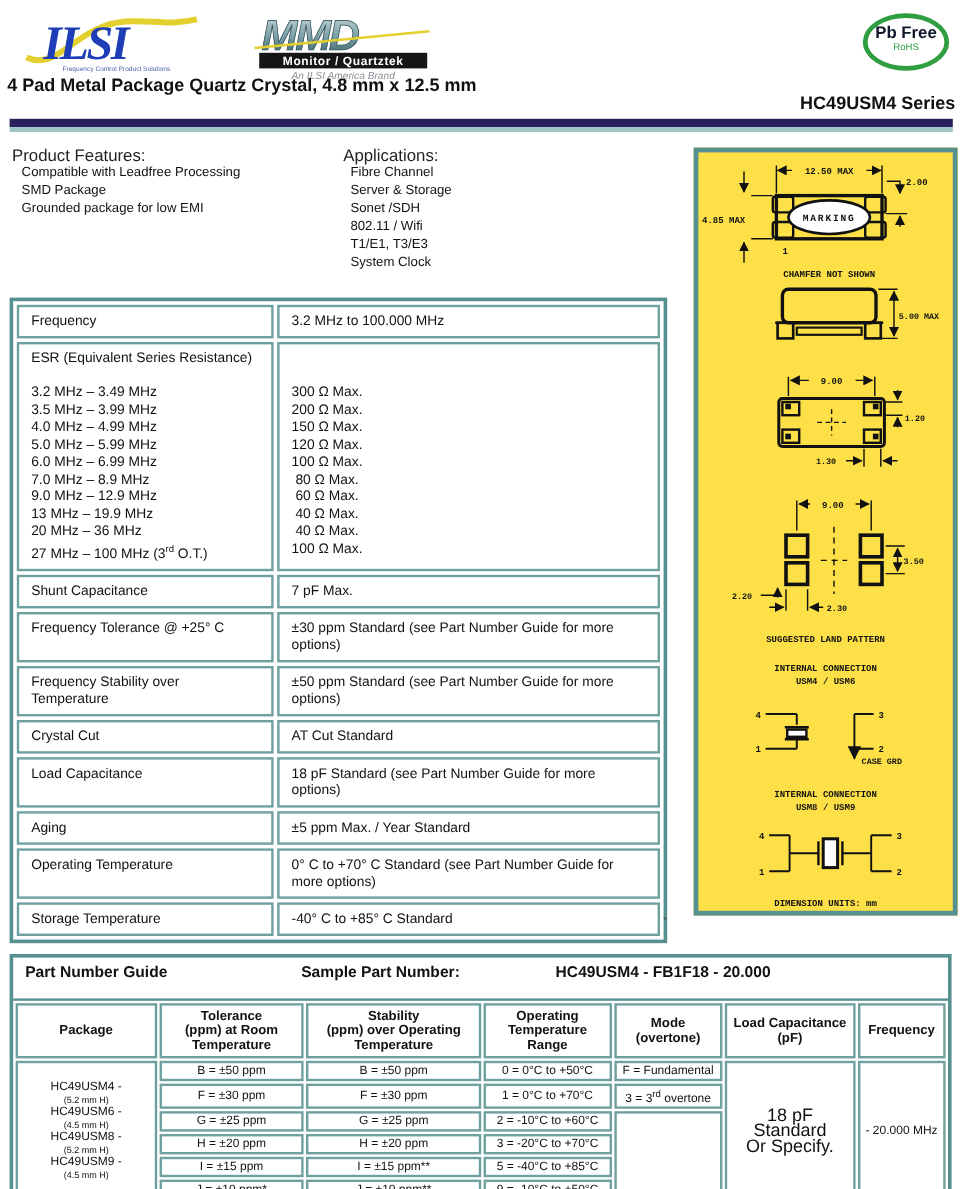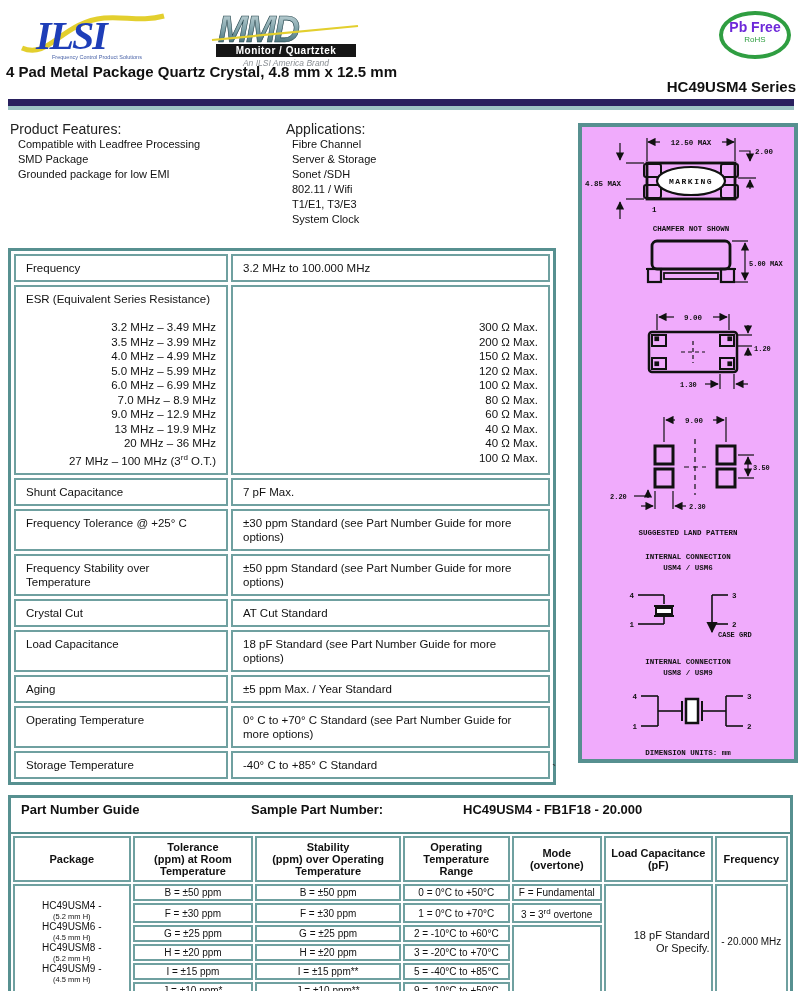--- a/index.html
+++ b/index.html
@@ -9,61 +9,61 @@
   .abs { position:absolute; }
 
   
   .title-left  { left:6px; top:63px; font-size:15px; font-weight:bold; }
   .title-right { right:6px; top:63px; font-size:15px; font-weight:bold;margin-top:15px; }
   .bar-navy { left:8px; top:99px;  width:786px; height:7px; background:#29205e; }
   .bar-teal { left:8px; top:106px; width:786px; height:4px; background:#9cc4c4; }
 
   .pb-badge { left:719px; top:11px; width:72px; height:48px; border:4px solid #2f9e41;
               border-radius:50%; text-align:center; }
-  .pb-line1 { font-size:14px; font-weight:bold; color:#6d28d9; margin-top:5px; line-height:15px;}
+  .pb-line1 { font-size:14px; font-weight:bold; color:#0f172a; margin-top:5px; line-height:15px;}
   .pb-line2 { font-size:8px; color:#2f9e41; line-height:9px; }
 
   
   .sec-head { font-size:14px; color:#222; }
   .sec-item { font-size:11px; color:#111; line-height:15px; }
   #features { left:10px; top:121px; width:260px; }
   #features .sec-item { margin-left:8px; }
   #applications { left:286px; top:121px; width:200px; }
   #applications .sec-item { margin-left:6px; }
 
   
   #spec-wrap { left:8px; top:248px; width:548px; border:3px solid #579090; background:#fff; }
   table.spec { width:100%; border-collapse:separate; border-spacing:3px; table-layout:fixed; }
   table.spec td { border:2px solid #6fa0a0; font-size:11.5px; padding:5px 10px 5px 10px;
                   vertical-align:top; line-height:14px; }
   table.spec td.lbl { }
   .esr-label { line-height:14px; margin-bottom:14px; }
-  .esr-line  { line-height:14.5px; white-space:pre;text-align:right; }
+  .esr-line  { line-height:14.5px; white-space:pre; }
   .esr-spacer{ height:28px; }
   .sup { font-size:8px; vertical-align:super; }
 
   .stray { left:552px; top:762px; font-size:13px; color:#333; }
 
   
-  #panel { left:578px; top:123px; width:220px; height:640px; border:4px solid #579090; background:#f0abfc; }
+  #panel { left:578px; top:123px; width:220px; height:640px; border:4px solid #579090; background:#fde047; }
   #panel svg { display:block; }
   .dtxt { font-family:"Liberation Mono", monospace; font-weight:bold; fill:#111; }
 
   
   #png-wrap { left:8px; top:795px; width:785px; border:3px solid #579090; background:#fff; }
   .png-titlebar { position:relative; height:36px; border-bottom:2px solid #579090; }
   .png-titlebar span { position:absolute; top:0; line-height:23px; font-size:13px; font-weight:bold; }
   .png-t1 { left:10px; } .png-t2 { left:240px; } .png-t3 { left:452px; }
   table.png { width:100%; border-collapse:separate; border-spacing:2px; table-layout:fixed; }
   table.png th, table.png td { border:2px solid #6fa0a0; text-align:center; vertical-align:middle; }
   table.png th { font-size:11px; font-weight:bold; line-height:12px; padding:3px 1px; }
   table.png td { font-size:10px; line-height:11px; padding:1px; height:16px; }
   .pkg-name { font-size:10px; line-height:12px; }
   .pkg-h    { font-size:7.5px; line-height:9px; }
-  .loadcap div { line-height:13px; font-size:11px;text-align:right; }
+  .loadcap div { line-height:13px; font-size:15px; }
   #footnote { left:12px; top:1024px; font-size:10.5px;padding-left:16px; }
   #footnote span { margin-right:18px; }
 </style>
 </head>
 <body>
 
 <div class="page">
 
   <svg class="abs" style="left:14px; top:8px;" width="160" height="56" viewBox="0 0 160 56">
     <path d="M8,40 C35,52 48,14 90,10 C110,8 128,14 150,8" stroke="#e3cf2e" stroke-width="5" fill="none"></path>

